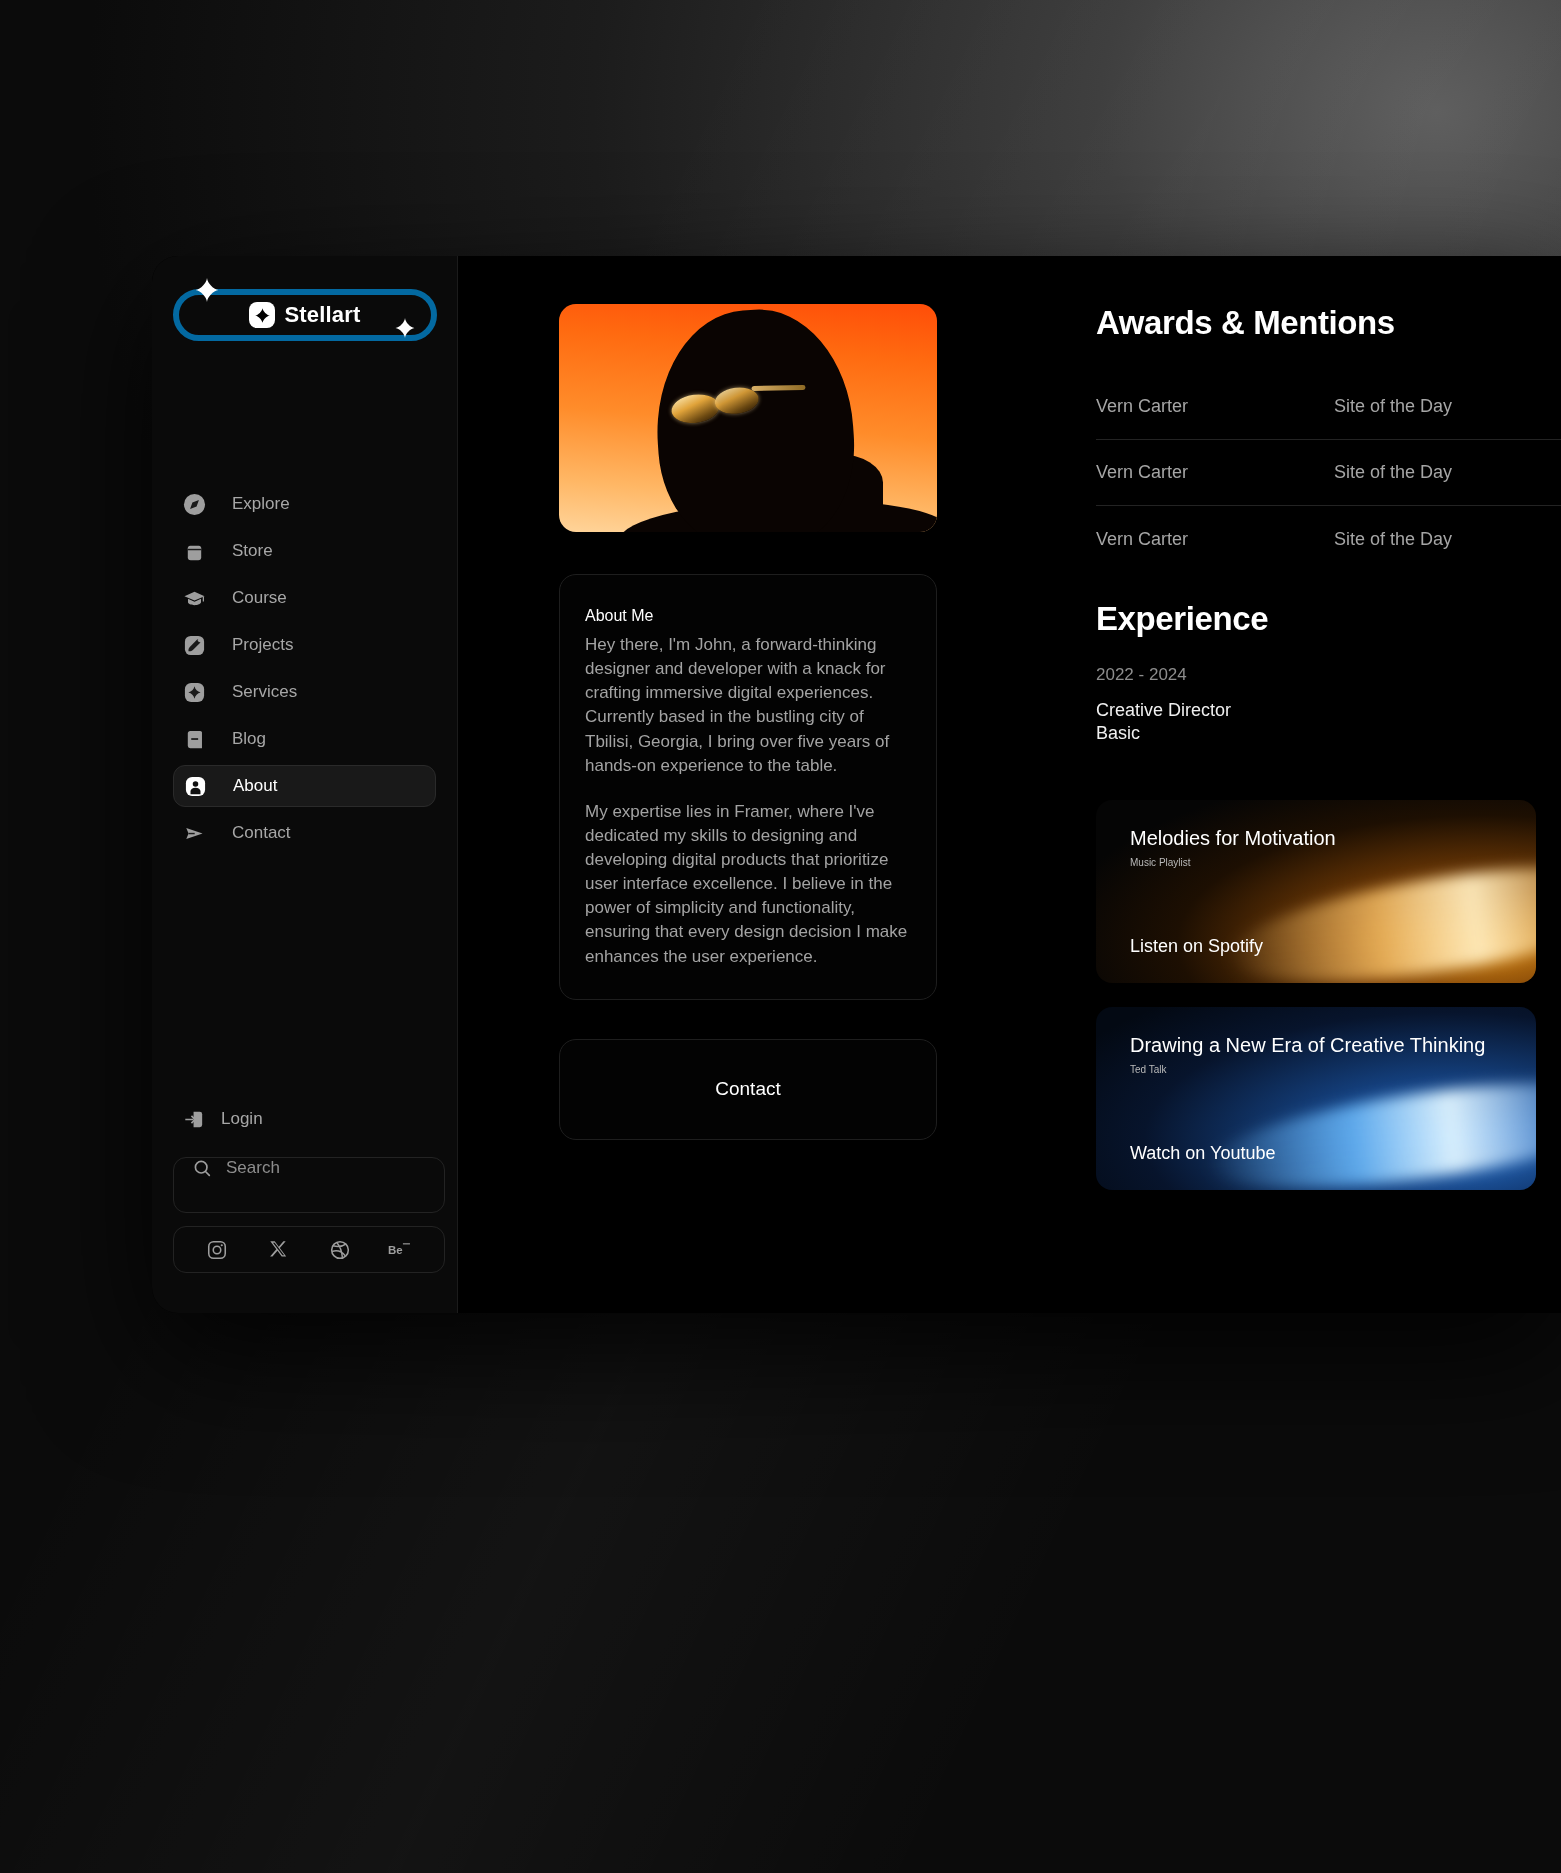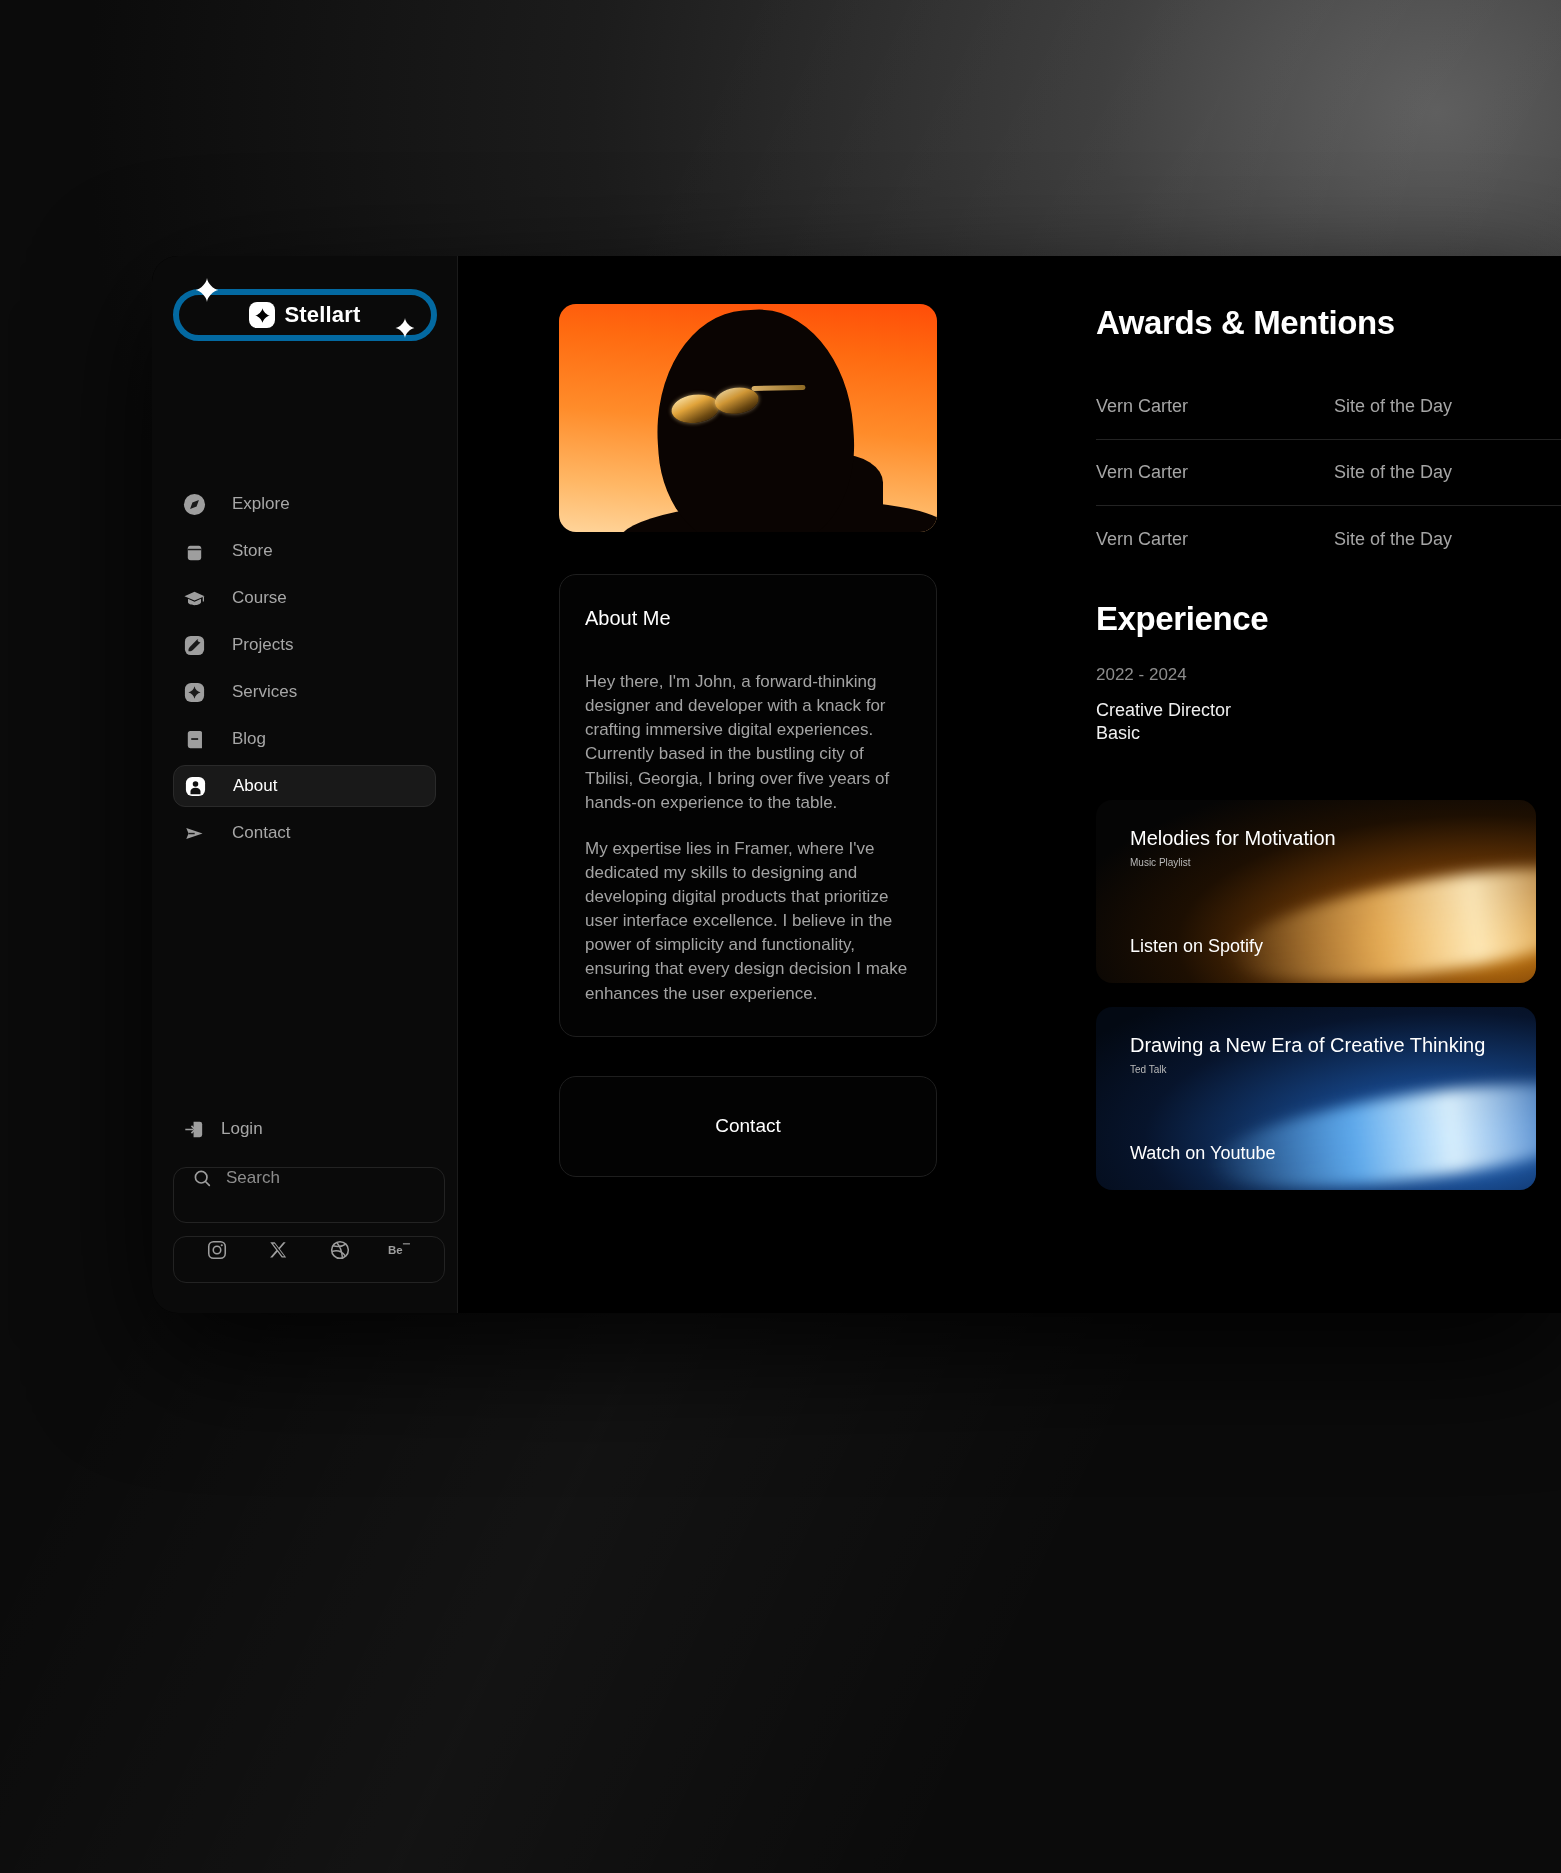--- a/index.html
+++ b/index.html
@@ -79,22 +79,22 @@
     padding:0 10px; border-radius:12px; cursor:pointer; margin-bottom:17px;
   }
   .search-box {
     height:56px; border:1px solid #232323; border-radius:13px;
     display:flex; align-items:flex-start; gap:13px; padding:0 18px;
     margin-bottom:13px; cursor:text;
   }
   .search-ph { color:#8d8d8d; font-size:17px; }
   .social-box {
     height:47px; border:1px solid #232323; border-radius:13px;
-    display:flex; align-items:flex-start; justify-content:space-around;
-    padding:0 12px; margin-bottom:16px;
+    display:flex; align-items:center; justify-content:space-around;
+    padding:0 12px; margin-bottom:26px;
   }
   .social-ico { width:26px; height:26px; display:flex; align-items:center; justify-content:center; cursor:pointer; }
   .profile { display:flex; align-items:center; gap:17px; cursor:pointer; }
   .avatar {
     width:45px; height:45px; border-radius:11px; overflow:hidden; position:relative;
     background:
       radial-gradient(70% 58% at 50% 84%, #ff8a2b 0%, #d1420c 42%, #6b1c05 74%, #160604 100%),
       #140503;
   }
   .avatar::after {
@@ -138,21 +138,21 @@
   #lens-b { left:46px; top:0px; width:44px; height:26px; opacity:.92; }
   .temple {
     position:absolute; left:84px; top:3px; width:54px; height:5px;
     background:linear-gradient(90deg,#d9b068,#8e6a24);
     border-radius:3px; transform:rotate(6deg);
   }
   .card {
     border:1px solid #1e1e1e; border-radius:17px; background:#030303;
   }
   #about-card { width:378px; margin-top:42px; padding:32px 25px 30px; }
-  .card-title { color:#fff; font-size:20px; margin-bottom:40px; }
+  .card-title { color:#fff; font-size:16px; margin-bottom:8px; }
   .card-p { color:#a3a3a3; font-size:17px; line-height:1.42; }
   .card-p + .card-p { margin-top:22px; }
   #contact-btn {
     width:378px; height:101px; margin-top:39px;
     display:flex; align-items:center; justify-content:center; cursor:pointer;
   }
   #contact-btn span { color:#fff; font-size:19px; }
 
   
   #right { flex:1; padding:48px 0 0 48px; position:relative; }

